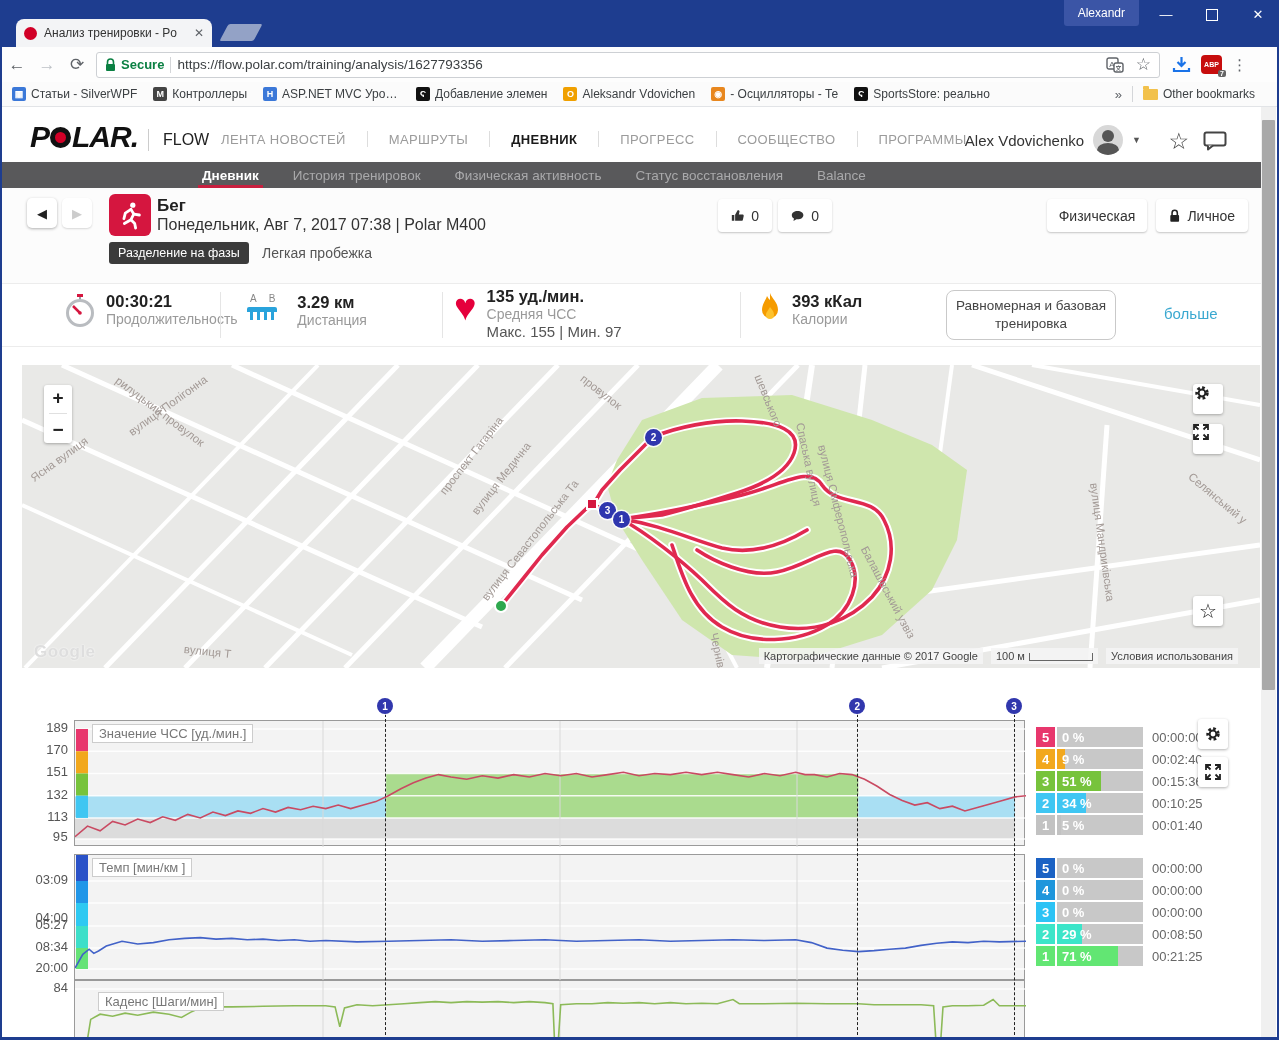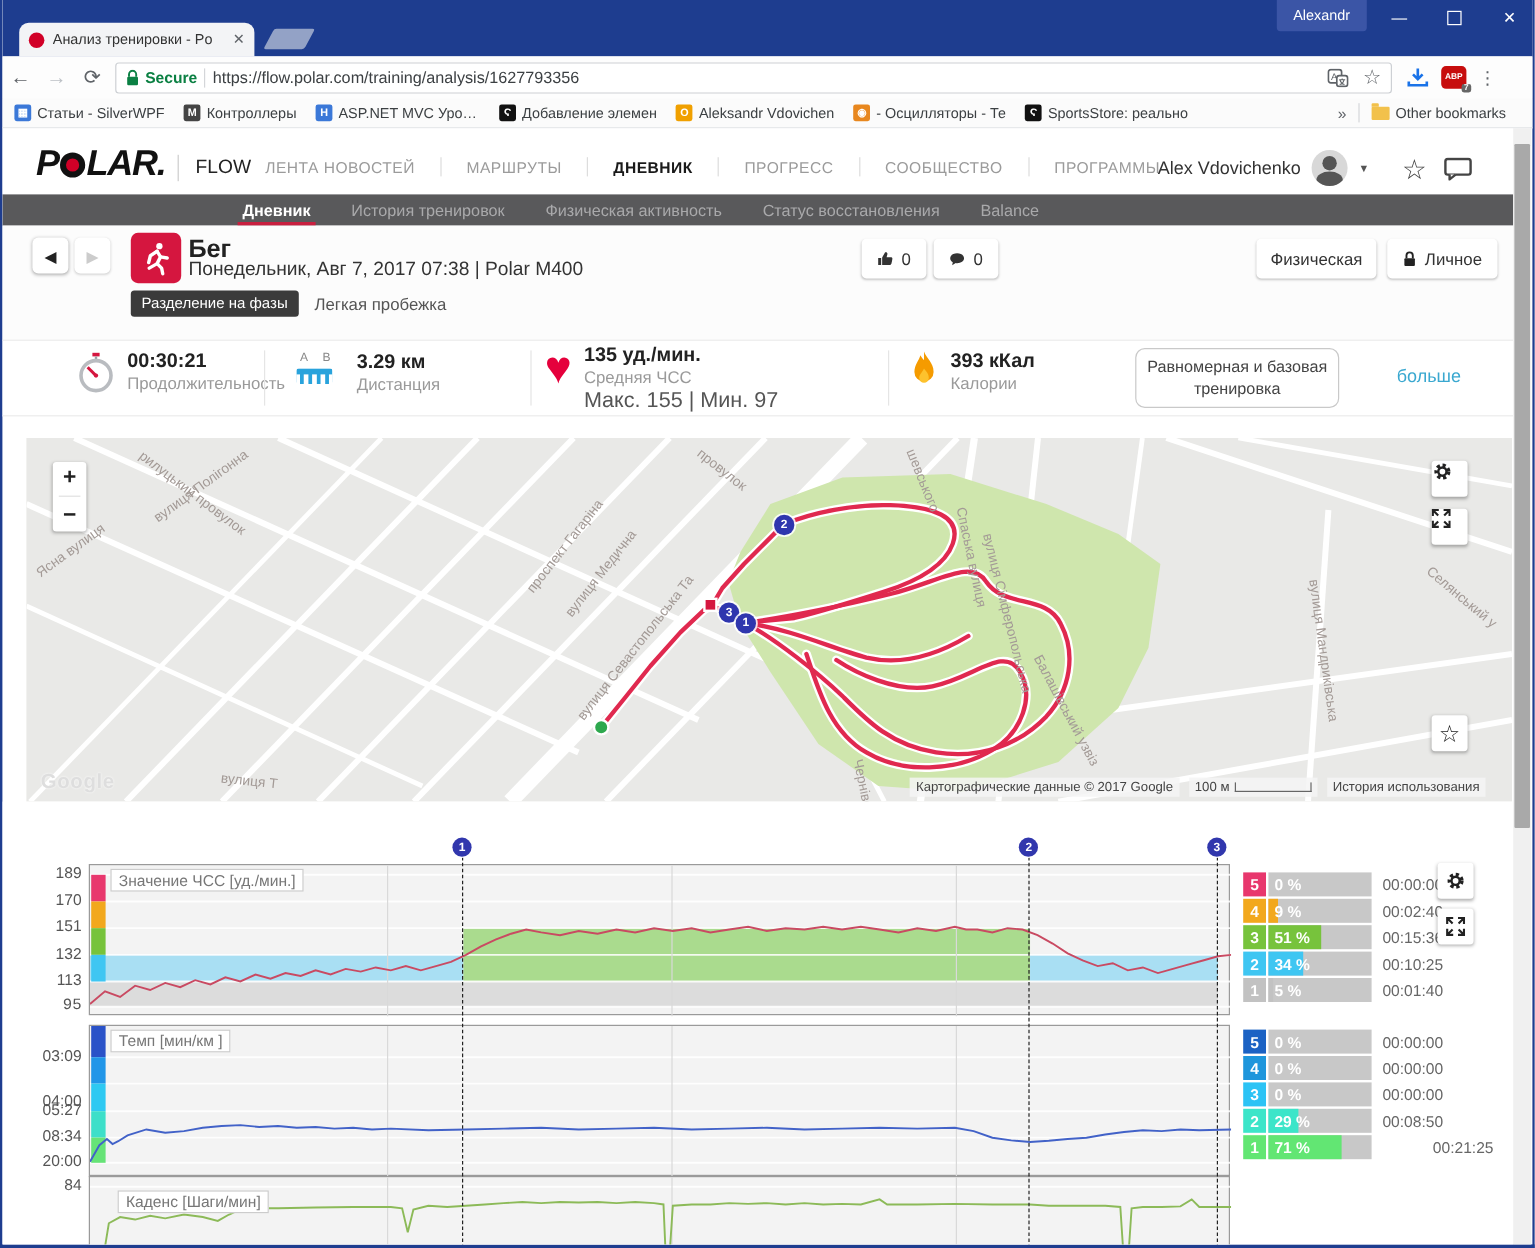--- a/index.html
+++ b/index.html
@@ -69,32 +69,32 @@
   .snav{font-size:13.5px;color:#a9a9ab;margin-right:34px;height:26px;display:flex;align-items:center;position:relative;white-space:nowrap;}
   .snav.active{color:#fff;font-weight:bold;}
   .snav.active:after{content:"";position:absolute;left:-4px;right:-4px;bottom:0;height:3px;background:#c81f3f;}
   
   #training{left:0;top:188px;width:1259px;height:95px;background:#fcfcfc;}
   .sqbtn{width:30px;height:30px;background:#fff;border-radius:5px;box-shadow:0 1px 3px rgba(0,0,0,.3);
         display:flex;align-items:center;justify-content:center;font-size:13px;}
   #prev-btn{left:25px;top:10px;color:#222;}
   #next-btn{left:60px;top:10px;color:#ccc;box-shadow:0 1px 2px rgba(0,0,0,.15);}
   #sporticon{left:107px;top:6px;width:42px;height:42px;background:#d5163f;border-radius:6px;display:flex;align-items:center;justify-content:center;}
-  #sport-title{left:155px;top:8px;font-size:21px;color:#222;}
+  #sport-title{left:155px;top:8px;font-size:17px;color:#222;}
   #sport-sub{left:155px;top:28px;font-size:16px;color:#333;}
   #phase-chip{left:107px;top:54px;background:#3b3b3b;color:#fff;font-size:12.5px;padding:4px 9px;border-radius:3px;}
   #note{left:260px;top:57px;font-size:14px;color:#555;}
   .hbtn{position:absolute;top:11px;height:33px;background:#fff;border-radius:4px;box-shadow:0 1px 2px rgba(0,0,0,.22);
         display:flex;align-items:center;justify-content:center;gap:7px;font-size:14px;color:#333;padding:0 13px;box-sizing:border-box;}
   
   #stats{left:0;top:283px;width:1259px;height:62px;background:#fff;border-top:1px solid #ececec;border-bottom:1px solid #ececec;}
   .stat-sep{position:absolute;top:8px;width:1px;height:46px;background:#e5e5e5;}
   .stat-val{font-size:16.5px;font-weight:bold;color:#222;}
   .stat-lb{font-size:14px;color:#9a9a9a;}
-  #hr-range{font-size:18px;color:#555;margin-top:1px;}
+  #hr-range{font-size:15px;color:#555;margin-top:1px;}
   #benefit-btn{left:944px;top:6px;width:168px;height:48px;border:1px solid #c9c9c9;border-radius:8px;background:#fff;
         display:flex;align-items:center;justify-content:center;text-align:center;font-size:13.5px;color:#444;line-height:1.35;}
   #more-link{left:1162px;top:21px;font-size:15px;color:#3aa8d0;}
   .ruler{width:30px;height:13px;background:#29a3dc;border-radius:2px;
      background-image:linear-gradient(90deg,rgba(255,255,255,0) 0 3px,#fff 3px 4.5px);background-size:7px 60%;background-repeat:repeat-x;background-position:3px 5px;}
   
   #map{left:20px;top:365px;width:1238px;height:303px;background:#e9e9e7;overflow:hidden;}
   #map svg{position:absolute;left:0;top:0;}
   .mlabel{position:absolute;font-size:11.5px;color:#a39a96;white-space:nowrap;transform-origin:left center;}
   .mapbtn{position:absolute;width:30px;height:30px;background:#fff;border-radius:3px;box-shadow:0 1px 3px rgba(0,0,0,.3);
@@ -433,21 +433,21 @@
           </g>
         </svg>
     </div>
     <div class="mapbtn" style="right:37px;bottom:42px;">
       <span style="font-size:20px;color:#222;">☆</span>
     </div>
     <div id="glogo">Google</div>
     <div id="attrib">
       <span class="box">Картографические данные © 2017 Google</span>
       <span class="box"><span>100 м</span><span id="scalebar"></span></span>
-      <span class="box">История использования</span>
+      <span class="box">Условия использования</span>
     </div>
   </div>
 
   <div class="abs" id="charts">
     <div id="charts-holder">
         <div class="plot" style="top: 52px; height: 126px;">
           <svg width="951" height="126" viewBox="0 0 951 126" style="position:absolute;left:0;top:0;">
             <rect x="0" y="74.70212765957447" width="311.1509060955519" height="22.234042553191472" fill="#a9dff3"></rect>
             <rect x="311.1509060955519" y="74.70212765957447" width="472.209884678748" height="22.234042553191472" fill="#aadb8e"></rect>
             <rect x="311.1509060955519" y="52.46808510638297" width="472.209884678748" height="22.2340425531915" fill="#aadb8e"></rect>
@@ -589,21 +589,21 @@
           </span>
         </div>
         <span class="ztime" style="left: 1150px; top: 259px;">00:08:50</span>
         <div class="zrow" style="left: 1034px; top: 278px;">
           <span class="num" style="background:#62e673">1</span>
           <span class="track">
             <span class="fill" style="width:71%;background:#62e673"></span>
             <span class="pct">71 %</span>
           </span>
         </div>
-        <span class="ztime" style="left: 1192px; top: 281px;">00:21:25</span>
+        <span class="ztime" style="left: 1150px; top: 281px;">00:21:25</span>
       </div>
     <div class="chartbtn" style="left:1196px;top:51px;">
       <svg width="18" height="18" viewBox="0 0 18 18">
           <circle cx="9" cy="9" r="5.2" fill="none" stroke="#222" stroke-width="3" stroke-dasharray="2.6 2.2"></circle>
           <circle cx="9" cy="9" r="3.4" fill="none" stroke="#222" stroke-width="2"></circle>
         </svg>
     </div>
     <div class="chartbtn" style="left:1196px;top:89px;">
       <svg width="16" height="16" viewBox="0 0 16 16">
           <g stroke="#222" stroke-width="1.8" fill="none">

